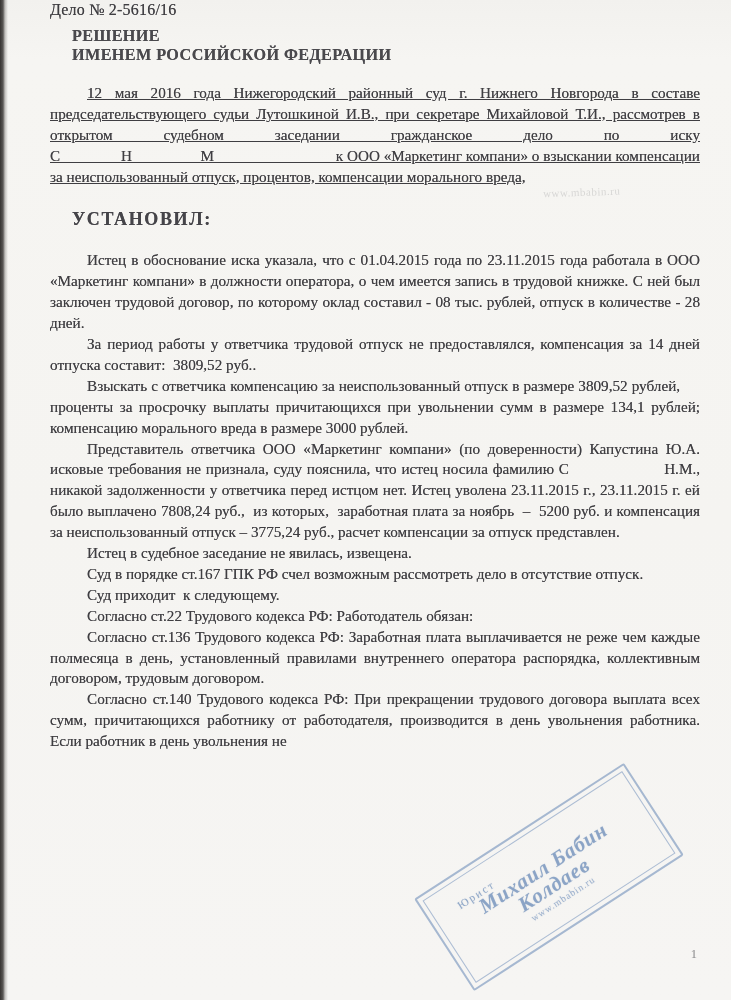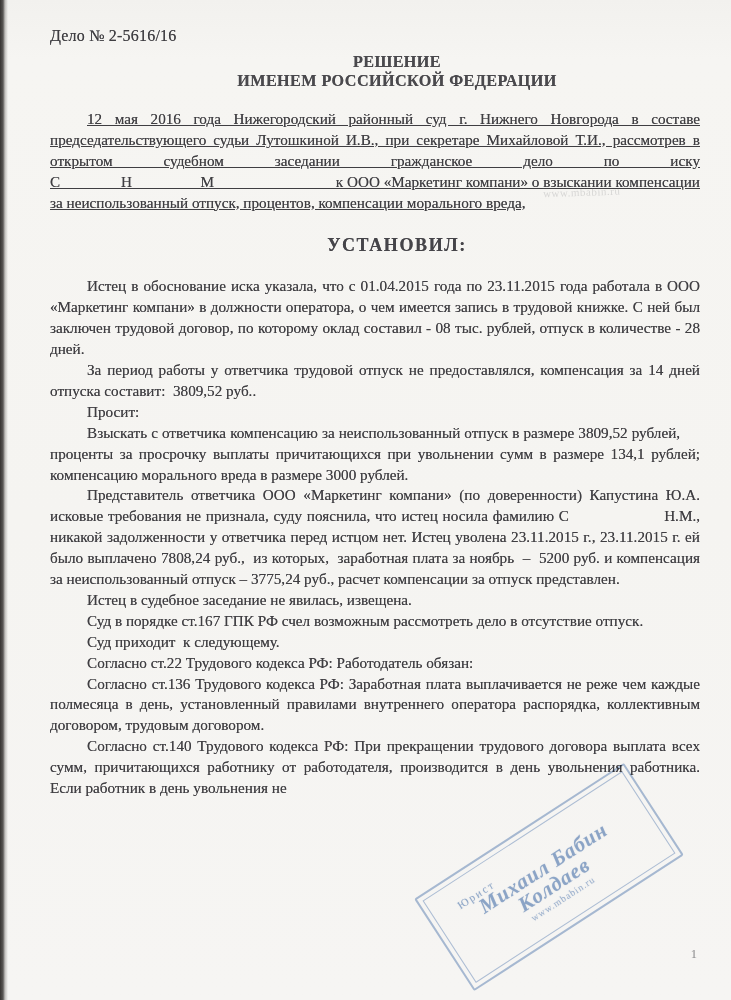--- a/index.html
+++ b/index.html
@@ -27,46 +27,45 @@
       rgba(38,35,33,0.92) 0px,
       rgba(38,35,33,0.75) 3px,
       rgba(60,56,52,0.28) 5px,
       rgba(60,56,52,0.0) 8px);
     z-index: 5;
   }
   .content {
     position: absolute;
     left: 50px; top: 0;
     width: 650px;
-    padding-top: 26px;
     font-size: 15.2px;
     line-height: 20.9px;
     text-shadow: 0 0 0.5px rgba(63,62,66,0.75);
   }
   .case-number {
     font-size: 16px;
     margin-bottom: 6px;
     letter-spacing: 0.2px;
   }
   .doc-title {
-    text-align: center;
+    text-align: left;
     transform: translateX(22px);
     font-weight: bold;
     color: #4a494d;
     font-size: 16.2px;
     line-height: 19px;
     letter-spacing: 0.4px;
   }
   .para {
     text-align: justify;
     text-indent: 37px;
     margin: 0;
   }
   .section-heading {
-    text-align: center;
+    text-align: left;
     transform: translateX(22px);
     font-size: 18px;
     letter-spacing: 1.6px;
     color: #454449;
     margin-top: 22px;
     margin-bottom: 20px;
     font-weight: bold;
   }
   .first-para { margin-top: 18px; text-decoration: underline; }
   
@@ -146,21 +145,20 @@
       <div>РЕШЕНИЕ</div>
       <div>ИМЕНЕМ РОССИЙСКОЙ ФЕДЕРАЦИИ</div>
     </div>
 
     <p class="para first-para">12 мая 2016 года Нижегородский районный суд г. Нижнего Новгорода в составе председательствующего судьи Лутошкиной И.В., при секретаре Михайловой Т.И., рассмотрев в открытом судебном заседании гражданское дело по иску С&nbsp;&nbsp;&nbsp;&nbsp;&nbsp;&nbsp;&nbsp;&nbsp;&nbsp;&nbsp;&nbsp;&nbsp;&nbsp;&nbsp;&nbsp;&nbsp;Н&nbsp;&nbsp;&nbsp;&nbsp;&nbsp;&nbsp;&nbsp;&nbsp;&nbsp;&nbsp;&nbsp;&nbsp;&nbsp;&nbsp;&nbsp;&nbsp;&nbsp;&nbsp;М&nbsp;&nbsp;&nbsp;&nbsp;&nbsp;&nbsp;&nbsp;&nbsp;&nbsp;&nbsp;&nbsp;&nbsp;&nbsp;&nbsp;&nbsp;&nbsp;&nbsp;&nbsp;&nbsp;&nbsp;&nbsp;&nbsp;&nbsp;&nbsp;&nbsp;&nbsp;&nbsp;&nbsp;&nbsp;&nbsp;&nbsp;&nbsp;к ООО «Маркетинг компани» о взыскании компенсации за неиспользованный отпуск, процентов, компенсации морального вреда,</p>
 
     <div class="section-heading">УСТАНОВИЛ:</div>
 
     <p class="para">Истец в обоснование иска указала, что с 01.04.2015 года по 23.11.2015 года работала в ООО «Маркетинг компани» в должности оператора, о чем имеется запись в трудовой книжке. С ней был заключен трудовой договор, по которому оклад составил - 08 тыс. рублей, отпуск в количестве - 28 дней.</p>
     <p class="para">За период работы у ответчика трудовой отпуск не предоставлялся, компенсация за 14 дней отпуска составит:&nbsp; 3809,52 руб..</p>
-    <p class="para">Просит:</p>
     <p class="para">Взыскать с ответчика компенсацию за неиспользованный отпуск в размере 3809,52 рублей,&nbsp;&nbsp;&nbsp;&nbsp;&nbsp; проценты за просрочку выплаты причитающихся при увольнении сумм в размере 134,1 рублей; компенсацию морального вреда в размере 3000 рублей.</p>
     <p class="para">Представитель ответчика ООО «Маркетинг компани» (по доверенности) Капустина Ю.А. исковые требования не признала, суду пояснила, что истец носила фамилию С&nbsp;&nbsp;&nbsp;&nbsp;&nbsp;&nbsp;&nbsp;&nbsp;&nbsp;&nbsp;&nbsp;&nbsp;&nbsp;&nbsp;&nbsp;&nbsp;&nbsp;&nbsp;&nbsp;&nbsp;Н.М., никакой задолженности у ответчика перед истцом нет. Истец уволена 23.11.2015 г., 23.11.2015 г. ей было выплачено 7808,24 руб.,&nbsp; из которых,&nbsp; заработная плата за ноябрь&nbsp; –&nbsp; 5200 руб. и компенсация за неиспользованный отпуск – 3775,24 руб., расчет компенсации за отпуск представлен.</p>
     <p class="para">Истец в судебное заседание не явилась, извещена.</p>
     <p class="para">Суд в порядке ст.167 ГПК РФ счел возможным рассмотреть дело в отсутствие отпуск.</p>
     <p class="para">Суд приходит&nbsp; к следующему.</p>
     <p class="para">Согласно ст.22 Трудового кодекса РФ: Работодатель обязан:</p>
     <p class="para">Согласно ст.136 Трудового кодекса РФ: Заработная плата выплачивается не реже чем каждые полмесяца в день, установленный правилами внутреннего оператора распорядка, коллективным договором, трудовым договором.</p>
     <p class="para">Согласно ст.140 Трудового кодекса РФ: При прекращении трудового договора выплата всех сумм, причитающихся работнику от работодателя, производится в день увольнения работника. Если работник в день увольнения не</p>
 
   </div>

